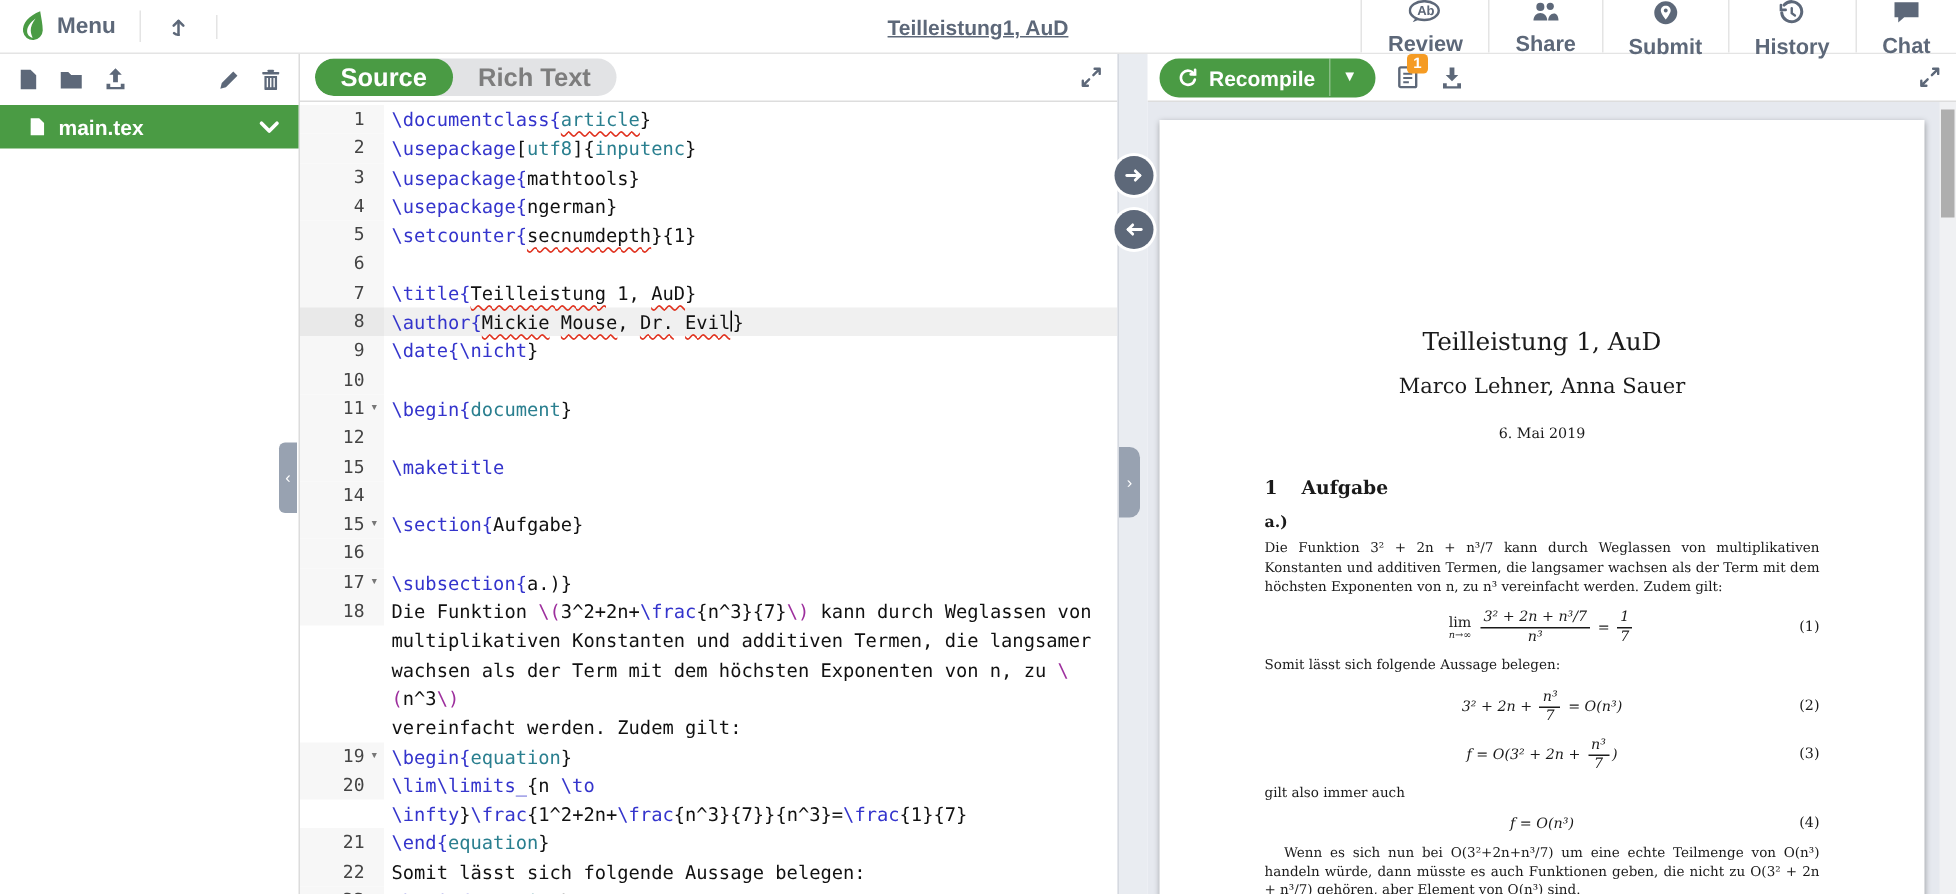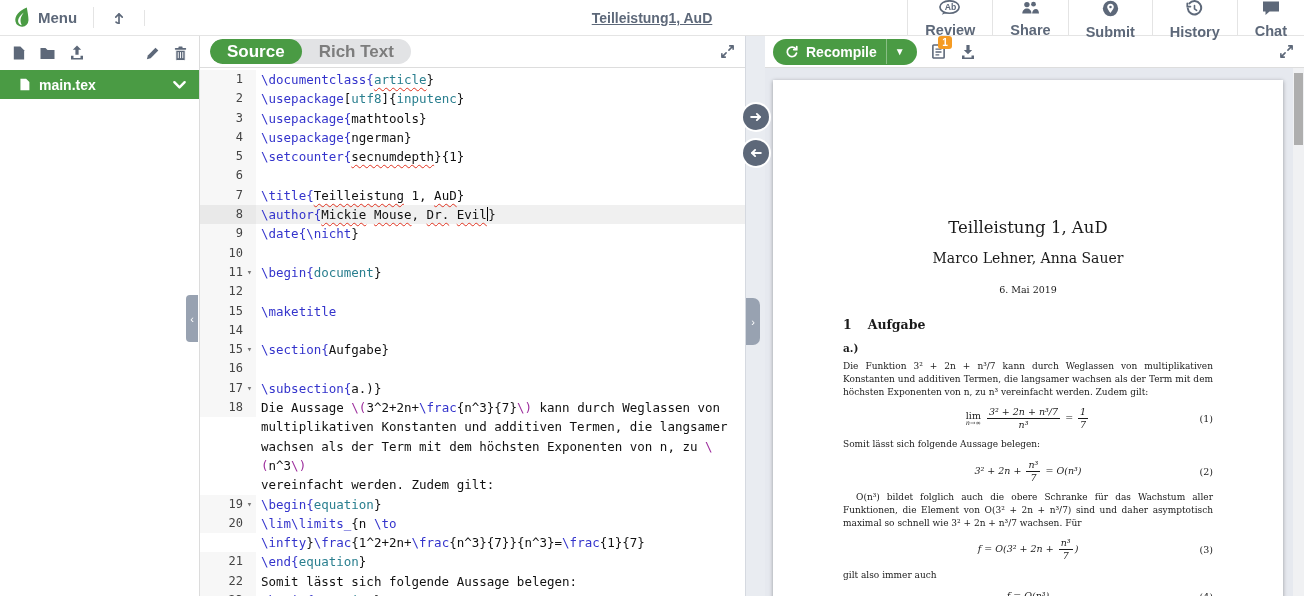--- a/index.html
+++ b/index.html
@@ -374,21 +374,21 @@
             <span class="ln">17</span>
             <span class="fold on">▾</span>
           </div>
           <div class="cseg"><span class="seg cmd">\subsection{</span><span class="seg txt">a.)}</span></div>
         </div>
         <div class="crow">
           <div class="gut">
             <span class="ln">18</span>
             <span class="fold">▾</span>
           </div>
-          <div class="cseg"><span class="seg txt">Die Aussage </span><span class="seg mth">\(</span><span class="seg txt">3^2+2n+</span><span class="seg cmd">\frac</span><span class="seg txt">{n^3}{7}</span><span class="seg mth">\)</span><span class="seg txt"> kann durch Weglassen von
+          <div class="cseg"><span class="seg txt">Die Funktion </span><span class="seg mth">\(</span><span class="seg txt">3^2+2n+</span><span class="seg cmd">\frac</span><span class="seg txt">{n^3}{7}</span><span class="seg mth">\)</span><span class="seg txt"> kann durch Weglassen von
 multiplikativen Konstanten und additiven Termen, die langsamer
 wachsen als der Term mit dem höchsten Exponenten von n, zu </span><span class="seg mth">\(</span><span class="seg txt">n^3</span><span class="seg mth">\)</span><span class="seg txt">
 vereinfacht werden. Zudem gilt:</span></div>
         </div>
         <div class="crow">
           <div class="gut">
             <span class="ln">19</span>
             <span class="fold on">▾</span>
           </div>
           <div class="cseg"><span class="seg cmd">\begin{</span><span class="seg prm">equation</span><span class="seg txt">}</span></div>
@@ -482,21 +482,20 @@
         <div class="p-flow" id="pdf-flow">
             <div class="p-h1">
               <span>1</span>
               <span>Aufgabe</span>
             </div>
             <div class="p-h2">a.)</div>
             <div class="p-para">Die Funktion 3² + 2n + n³/7 kann durch Weglassen von multiplikativen Konstanten und additiven Termen, die langsamer wachsen als der Term mit dem höchsten Exponenten von n, zu n³ vereinfacht werden. Zudem gilt:</div>
             <div class="p-eq"><span><span class="limw"><span class="lop">lim</span><span class="lsub">n→∞</span></span><span class="frac"><span class="num">3² + 2n + n³/7</span><span class="den">n³</span></span><span> = </span><span class="frac"><span class="num">1</span><span class="den">7</span></span></span><span class="eqlabel">(1)</span></div>
             <div class="p-para">Somit lässt sich folgende Aussage belegen:</div>
             <div class="p-eq"><span><span>3² + 2n + </span><span class="frac"><span class="num">n³</span><span class="den">7</span></span><span> = O(n³)</span></span><span class="eqlabel">(2)</span></div>
-            <div class="p-para ind">O(n³) bildet folglich auch die obere Schranke für das Wachstum aller Funktionen, die Element von O(3² + 2n + n³/7) sind und daher asymptotisch maximal so schnell wie 3² + 2n + n³/7 wachsen. Für</div>
             <div class="p-eq"><span><span>f = O(3² + 2n + </span><span class="frac"><span class="num">n³</span><span class="den">7</span></span><span>)</span></span><span class="eqlabel">(3)</span></div>
             <div class="p-para">gilt also immer auch</div>
             <div class="p-eq"><span><span>f = O(n³)</span></span><span class="eqlabel">(4)</span></div>
             <div class="p-para ind">Wenn es sich nun bei O(3²+2n+n³/7) um eine echte Teilmenge von O(n³) handeln würde, dann müsste es auch Funktionen geben, die nicht zu O(3² + 2n + n³/7) gehören, aber Element von O(n³) sind.</div>
           </div>
       </div>
       <div class="pdf-scroll">
         <div class="pdf-thumb"></div>
       </div>
     </div>

